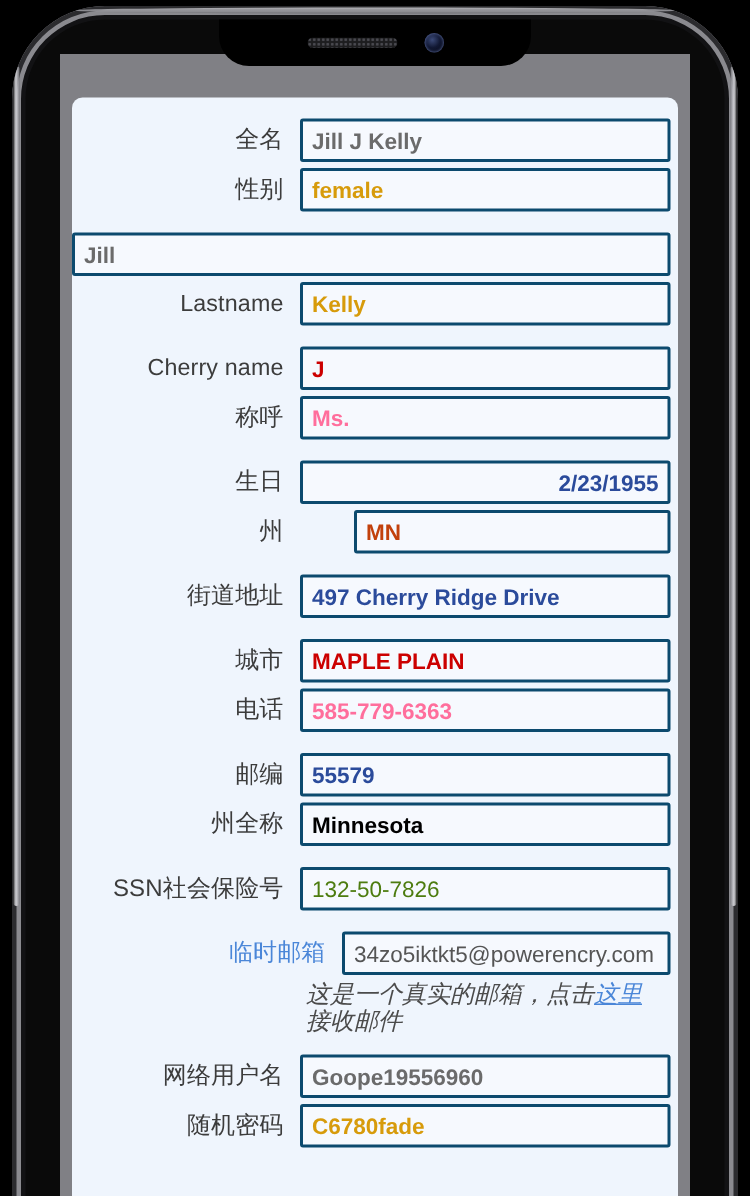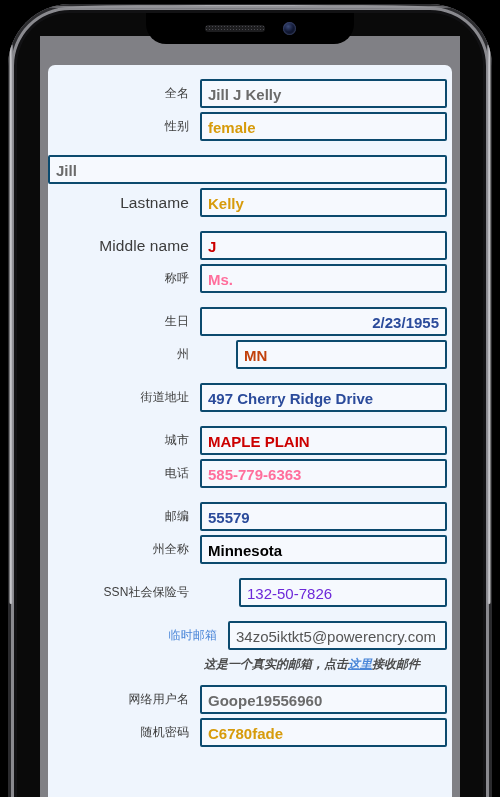--- a/index.html
+++ b/index.html
@@ -119,21 +119,21 @@
 
   .field-label {
     width: 152px;
     text-align: right;
     padding-right: 11px;
     font-size: 15.5px;
     color: #3c3c3c;
     white-space: nowrap;
     letter-spacing: .1px;
   }
-  .field-label.cjk { font-size: 12px; }
+  .field-label.cjk { font-size: 16px; }
   .field-label.link-label { color: #4a86d8; margin-left: 28px; }
 
   .field-input {
     flex: 1;
     height: 29px;
     line-height: 27px;
     background: #f6f9fe;
     border: 2px solid #0c4a6e;
     border-radius: 2px;
     padding: 0 6px;
@@ -153,26 +153,25 @@
   .v-green   { color: #00a000; }
   .v-plain   { color: #555555; font-weight: normal; }
 
   .hint-row {
     display: flex;
     padding: 3px 5px 0 0;
   }
   .hint-spacer { width: 152px; flex: none; }
   .hint-text {
     flex: 1;
-    font-size: 12px;
+    font-size: 16px;
     font-style: italic;
     color: #4b4b4b;
     line-height: 18px;
     padding: 0 4px;
-    font-weight: bold;
   }
   .hint-link {
     color: #4a86d8;
     text-decoration: underline;
     font-style: italic;
     cursor: pointer;
   }
 </style>
 </head>
 <body>
@@ -202,21 +201,21 @@
             <div class="field-input v-orange" style="color: rgb(215, 155, 11);">female</div>
           </div>
           <div class="form-row spaced">
             <div class="field-input v-gray" style="color: rgb(107, 107, 107);">Jill</div>
           </div>
           <div class="form-row">
             <div class="field-label">Lastname</div>
             <div class="field-input v-orange" style="color: rgb(215, 155, 11);">Kelly</div>
           </div>
           <div class="form-row spaced">
-            <div class="field-label">Middle name</div>
+            <div class="field-label">Cherry name</div>
             <div class="field-input v-red" style="color: rgb(204, 0, 0);">J</div>
           </div>
           <div class="form-row">
             <div class="field-label cjk">称呼</div>
             <div class="field-input v-pink" style="color: rgb(255, 110, 156);">Ms.</div>
           </div>
           <div class="form-row spaced">
             <div class="field-label cjk">生日</div>
             <div class="field-input v-navy" style="color: rgb(43, 75, 155); text-align: right;">2/23/1955</div>
           </div>
@@ -239,21 +238,21 @@
           <div class="form-row spaced">
             <div class="field-label cjk">邮编</div>
             <div class="field-input v-navy" style="color: rgb(43, 75, 155);">55579</div>
           </div>
           <div class="form-row">
             <div class="field-label cjk">州全称</div>
             <div class="field-input v-green" style="color: #000000;">Minnesota</div>
           </div>
           <div class="form-row spaced">
             <div class="field-label cjk">SSN社会保险号</div>
-            <div class="field-input v-plain" style="color: #6d28d9; margin-left: 39px;">132-50-7826</div>
+            <div class="field-input v-plain" style="color: #4d7c0f;">132-50-7826</div>
           </div>
         </div>
 
       <div class="form-row spaced">
         <div class="field-label cjk link-label" style="color: rgb(74, 134, 216);">临时邮箱</div>
         <div class="field-input v-plain">34zo5iktkt5@powerencry.com</div>
       </div>
 
       <div class="hint-row">
         <div class="hint-spacer"></div>

